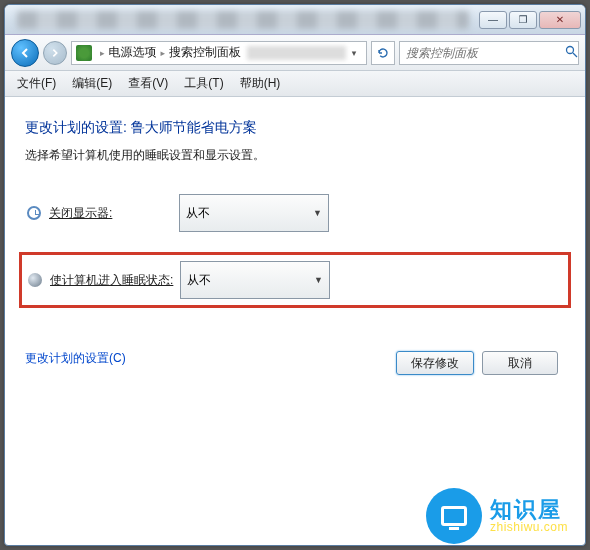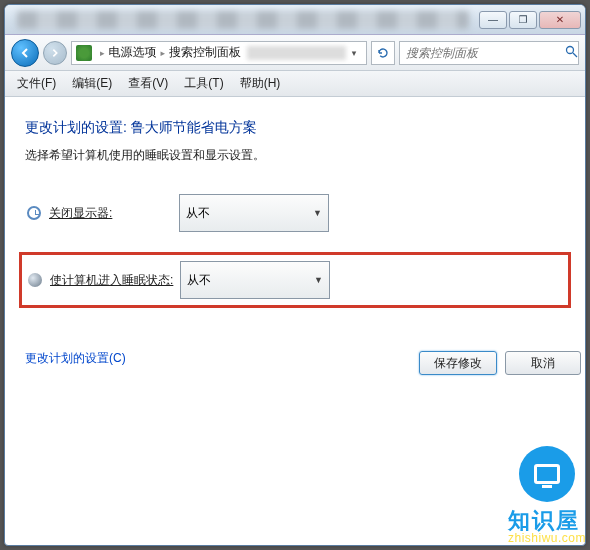--- a/index.html
+++ b/index.html
@@ -31,24 +31,24 @@
   .setting-row.highlighted { border: 3px solid #d03a2a; padding: 6px 4px; margin-left: -6px; margin-right: -6px; }
   .row-icon { width: 18px; height: 18px; margin-right: 6px; display: inline-flex; align-items: center; justify-content: center; }
   .icon-display { border: 2px solid #5a8ac0; border-radius: 50%; width: 14px; height: 14px; position: relative; }
   .icon-display::after { content: ""; position: absolute; width: 1px; height: 5px; background: #5a8ac0; top: 2px; left: 5.5px; }
   .icon-display::before { content: ""; position: absolute; width: 4px; height: 1px; background: #5a8ac0; top: 6px; left: 6px; }
   .icon-sleep { width: 14px; height: 14px; border-radius: 50%; background: radial-gradient(circle at 35% 35%, #e0e8f0, #6a7a8a); }
   .row-label { font-size: 12px; color: #222; width: 130px; text-decoration: underline; }
   .dropdown { width: 150px; height: 38px; border: 1px solid #8a98a6; background: linear-gradient(to bottom, #fcfcfc, #e8ecee); font-size: 12px; padding: 0 6px; display: flex; align-items: center; justify-content: space-between; cursor: pointer; }
   .dropdown-arrow { font-size: 9px; color: #444; }
   .link { color: #0046cc; font-size: 12px; cursor: pointer; margin-top: 24px; display: inline-block; }
-  .button-row { position: absolute; right: 4px; bottom: 170px; display: flex; gap: 8px; }
+  .button-row { position: absolute; right: 27px; bottom: 170px; display: flex; gap: 8px; }
   .btn { min-width: 76px; height: 24px; border: 1px solid #8a98a6; border-radius: 3px; background: linear-gradient(to bottom, #fcfcfc, #e4e8ec); font-size: 12px; color: #222; padding: 0 14px; display: flex; align-items: center; justify-content: center; cursor: pointer; }
   .btn.primary { border-color: #3a8ac8; box-shadow: 0 0 2px #6ab0e8; }
-  .watermark { position: absolute; right: 4px; bottom: 6px; display: flex; align-items: center; gap: 8px; flex-direction: column; }
+  .watermark { position: absolute; right: 22px; bottom: 6px; display: flex; align-items: center; gap: 8px; }
   .wm-circle { width: 56px; height: 56px; border-radius: 50%; background: #1a9ce8; display: flex; align-items: center; justify-content: center; }
   .wm-monitor { width: 26px; height: 20px; border: 3px solid #fff; border-radius: 3px; position: relative; }
   .wm-monitor::after { content: ""; position: absolute; width: 10px; height: 3px; background: #fff; bottom: -7px; left: 50%; transform: translateX(-50%); }
   .wm-text { display: flex; flex-direction: column; line-height: 1; }
   .wm-cn { font-size: 22px; font-weight: bold; color: #1a9ce8; letter-spacing: 2px; }
   .wm-en { font-size: 12px; color: #fde047; letter-spacing: 0.5px; }
 </style>
 </head>
 <body>
 

